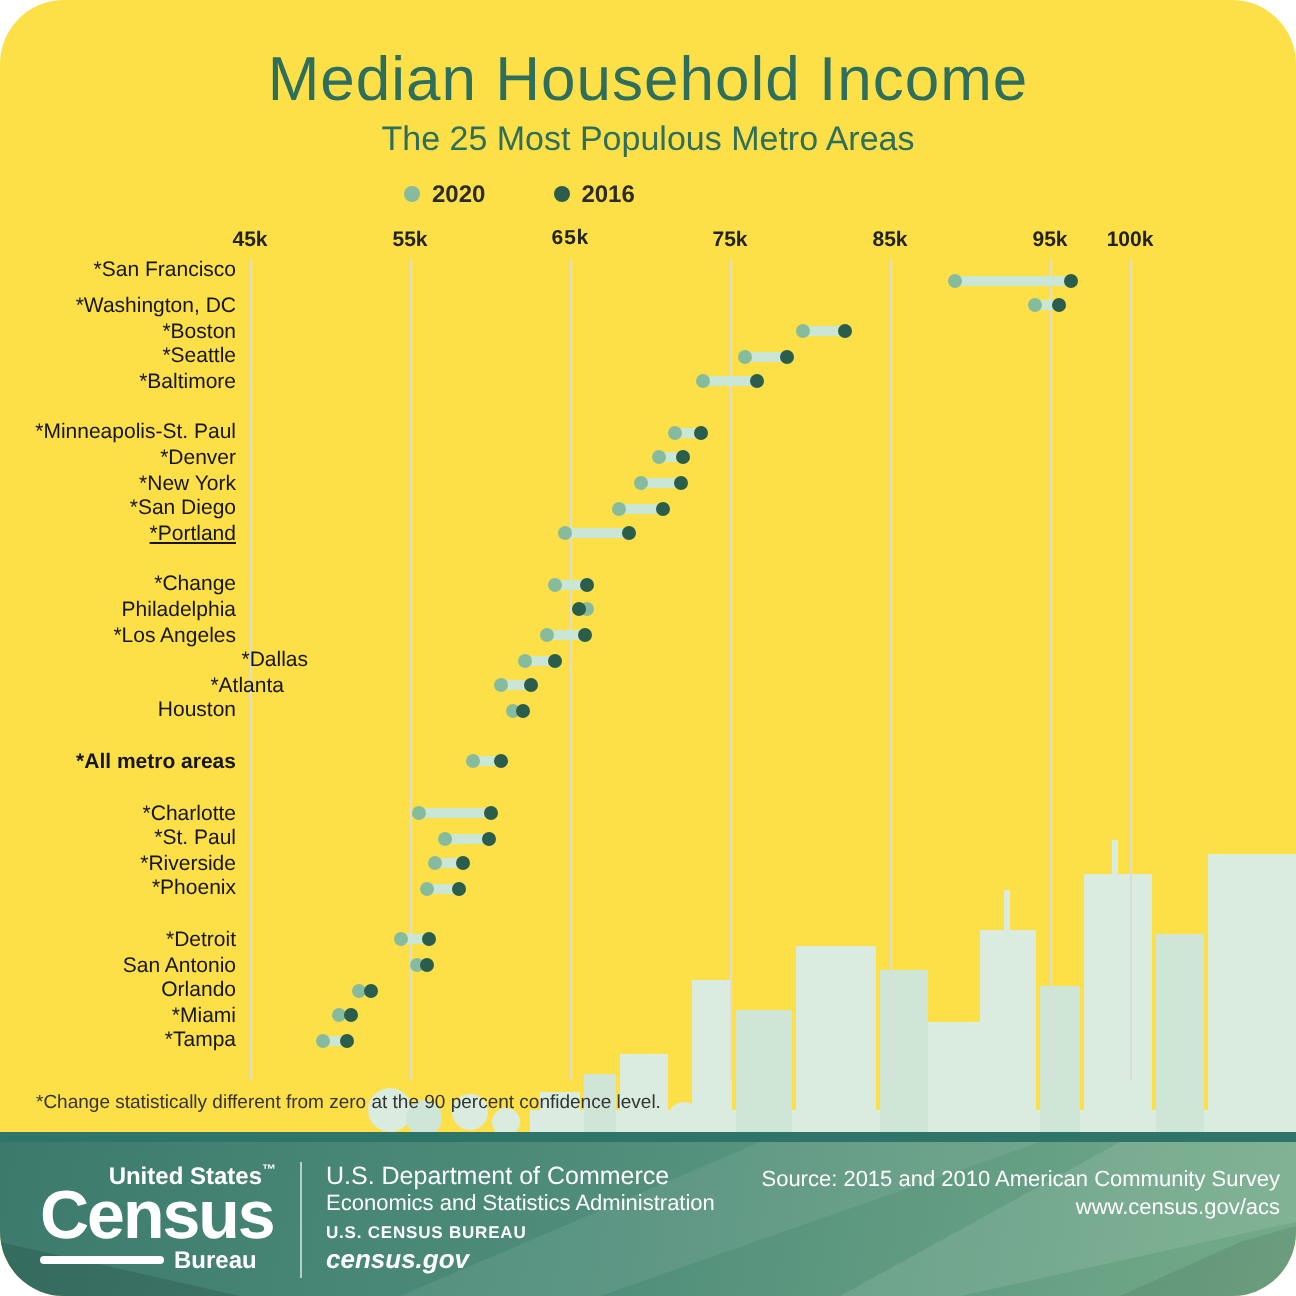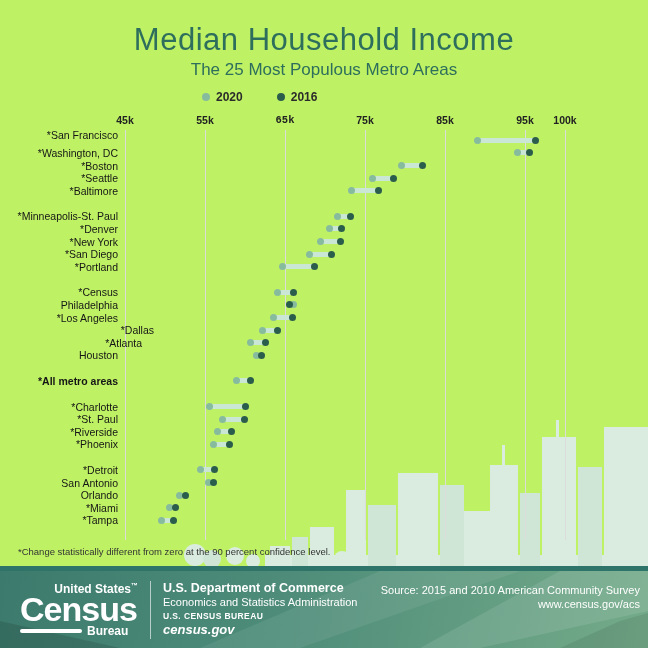--- a/index.html
+++ b/index.html
@@ -1,17 +1,17 @@
 <!DOCTYPE html>
 <html><head>
 <meta charset="utf-8">
 <style>
   html,body{margin:0;padding:0;background:#ffffff;}
-  .page{position:relative;width:648px;height:648px;background:#bef264;overflow:hidden;
-        font-family:"Liberation Sans",sans-serif;}
+  .page{position:relative;width:648px;height:648px;background:#fde047;overflow:hidden;
+        font-family:"Liberation Sans",sans-serif;border-radius:32px;}
   .title{position:absolute;top:22px;left:0;width:648px;text-align:center;
          font-size:31px;font-weight:500;color:#2e6e5c;letter-spacing:.5px;}
   .subtitle{position:absolute;top:60px;left:0;width:648px;text-align:center;
          font-size:17px;font-weight:400;color:#2e6e5c;}
   .legend{position:absolute;top:90px;left:202px;display:flex;gap:34px;align-items:center;}
   .legend-item{display:flex;align-items:center;gap:6px;font-size:12px;font-weight:700;color:#2b2b2b;}
   .legend-dot{width:8px;height:8px;border-radius:50%;display:inline-block;}
   
   .gridline{position:absolute;top:130px;height:410px;width:1px;background:#dcdcdc;}
   .tick-label{position:absolute;top:114px;width:40px;text-align:center;
@@ -30,21 +30,21 @@
   .footer-left{position:absolute;left:20px;top:8px;display:flex;align-items:flex-start;}
   .census-logo{width:118px;position:relative;}
   .logo-top{font-size:12px;font-weight:700;text-align:right;line-height:13px;}
   .logo-top .tm{font-size:7px;vertical-align:super;}
   .logo-main{font-size:34px;font-weight:700;line-height:30px;letter-spacing:-1px;margin-top:-2px;}
   .logo-underrow{display:flex;align-items:center;gap:5px;margin-top:1px;}
   .logo-rule{width:62px;height:4px;background:#fff;border-radius:2px;}
   .logo-bottom{font-size:12px;font-weight:700;line-height:12px;}
   .footer-divider{width:1px;height:58px;background:rgba(255,255,255,.6);margin:2px 12px 0 12px;}
   .dept{padding-top:2px;}
-  .dept1{font-size:12.5px;font-weight:700;line-height:15px;}
+  .dept1{font-size:12.5px;font-weight:400;line-height:15px;}
   .dept2{font-size:11px;line-height:13px;}
   .dept3{font-size:8.5px;font-weight:700;letter-spacing:.4px;line-height:12px;margin-top:1px;}
   .dept4{font-size:13px;font-weight:700;font-style:italic;line-height:15px;}
   .footer-right{position:absolute;right:8px;top:12px;text-align:right;font-size:11px;line-height:14px;}
 </style>
 </head>
 <body>
 
 <div class="page">
 
@@ -134,25 +134,25 @@
       <div class="dot" style="left: 326.3px; top: 225.4px; background: rgb(135, 187, 158);"></div>
       <div class="dot" style="left: 337.5px; top: 225.4px; background: rgb(43, 93, 76);"></div>
       <div class="metro-label" style="top: 235.5px;">*New York</div>
       <div class="db-bar" style="left: 320.2px; width: 20px; top: 239px; background: rgb(202, 230, 212);"></div>
       <div class="dot" style="left: 316.7px; top: 238px; background: rgb(135, 187, 158);"></div>
       <div class="dot" style="left: 336.7px; top: 238px; background: rgb(43, 93, 76);"></div>
       <div class="metro-label" style="top: 248.1px;">*San Diego</div>
       <div class="db-bar" style="left: 309.8px; width: 21.6px; top: 251.6px; background: rgb(202, 230, 212);"></div>
       <div class="dot" style="left: 306.3px; top: 250.6px; background: rgb(135, 187, 158);"></div>
       <div class="dot" style="left: 327.9px; top: 250.6px; background: rgb(43, 93, 76);"></div>
-      <div class="metro-label" style="top: 260.7px;">*Portland</div>
+      <div class="metro-label" style="top: 260.7px; text-decoration: underline;">*Portland</div>
       <div class="db-bar" style="left: 282.6px; width: 32px; top: 264.2px; background: rgb(202, 230, 212);"></div>
       <div class="dot" style="left: 279.1px; top: 263.2px; background: rgb(135, 187, 158);"></div>
       <div class="dot" style="left: 311.1px; top: 263.2px; background: rgb(43, 93, 76);"></div>
-      <div class="metro-label" style="top: 286.3px;">*Census</div>
+      <div class="metro-label" style="top: 286.3px;">*Change</div>
       <div class="db-bar" style="left: 277.8px; width: 15.2px; top: 289.8px; background: rgb(202, 230, 212);"></div>
       <div class="dot" style="left: 274.3px; top: 288.8px; background: rgb(135, 187, 158);"></div>
       <div class="dot" style="left: 289.5px; top: 288.8px; background: rgb(43, 93, 76);"></div>
       <div class="metro-label" style="top: 298.9px;">Philadelphia</div>
       <div class="db-bar" style="left: 289.8px; width: 3.2px; top: 302.4px; background: rgb(202, 230, 212);"></div>
       <div class="dot" style="left: 289.5px; top: 301.4px; background: rgb(135, 187, 158);"></div>
       <div class="dot" style="left: 286.3px; top: 301.4px; background: rgb(43, 93, 76);"></div>
       <div class="metro-label" style="top: 311.5px;">*Los Angeles</div>
       <div class="db-bar" style="left: 273px; width: 19.2px; top: 315px; background: rgb(202, 230, 212);"></div>
       <div class="dot" style="left: 269.5px; top: 314px; background: rgb(135, 187, 158);"></div>

